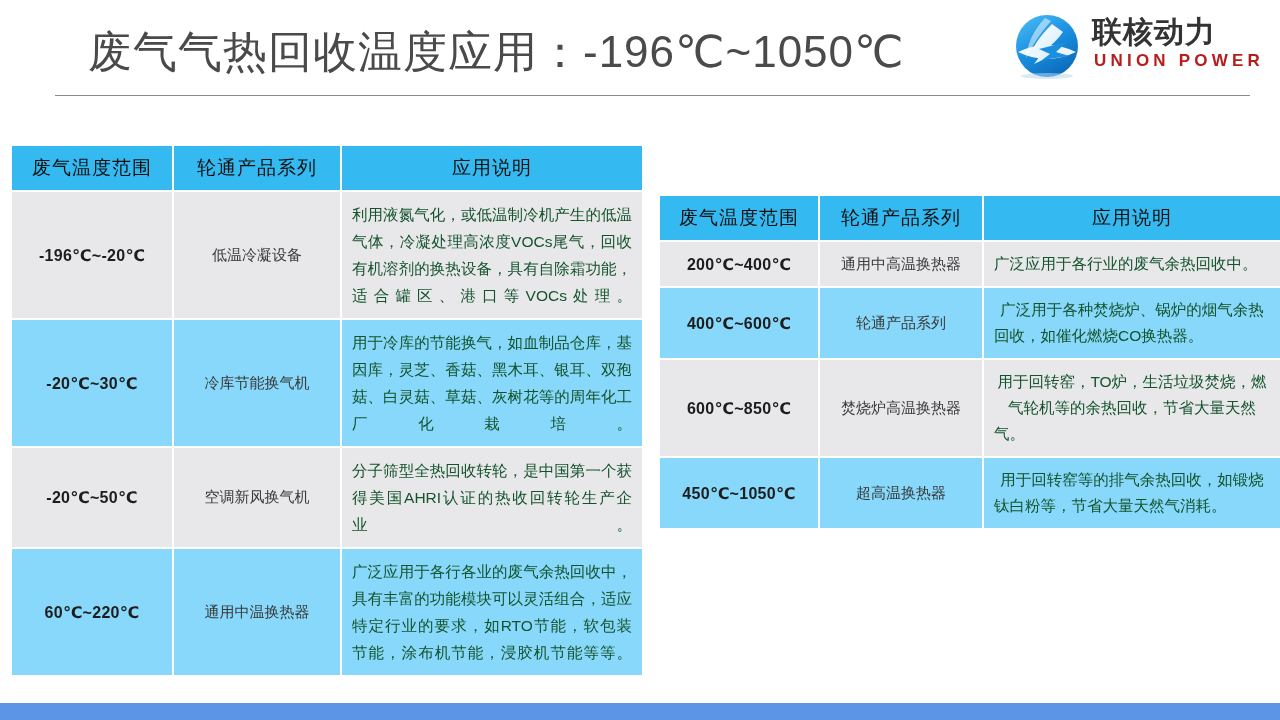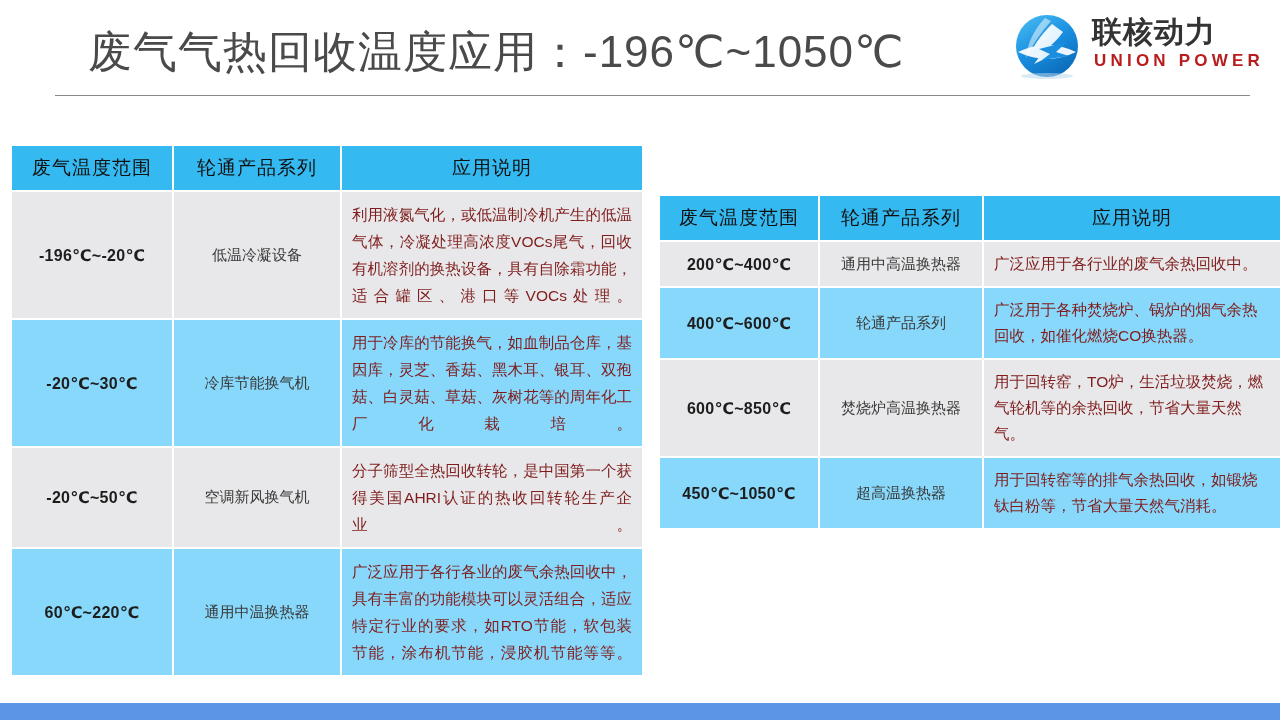--- a/index.html
+++ b/index.html
@@ -120,24 +120,24 @@
   .cell-series {
     text-align: center;
     font-size: 15px;
     color: #3a3a3a;
   }
   .cell-desc {
     text-align: justify;
     text-align-last: justify;
     font-size: 15.5px;
     line-height: 27px;
-    color: #7f1d1d;
+    color: #14532d;
   }
   #table-right .cell-desc {
-    text-align: left;
+    text-align: center;
     text-align-last: left;
     line-height: 26px;
   }
 
   
   #footer-bar {
     position: absolute;
     left: 0;
     top: 703px;
     width: 1280px;

